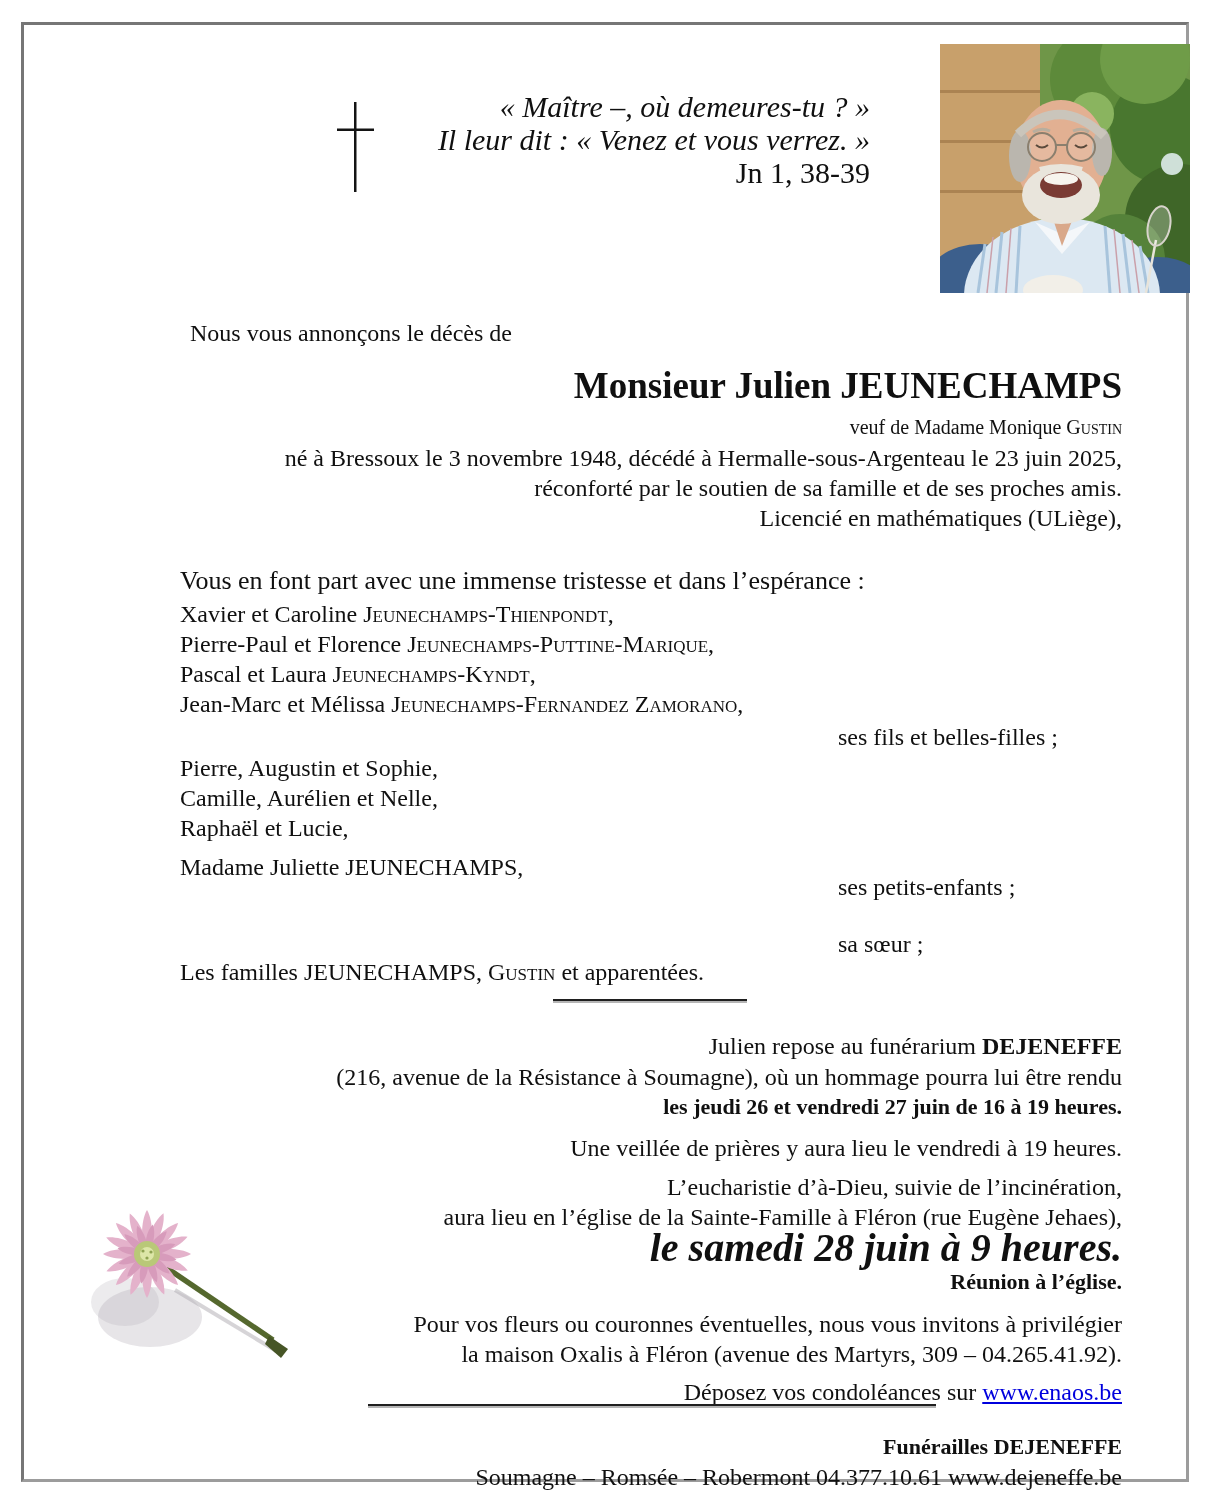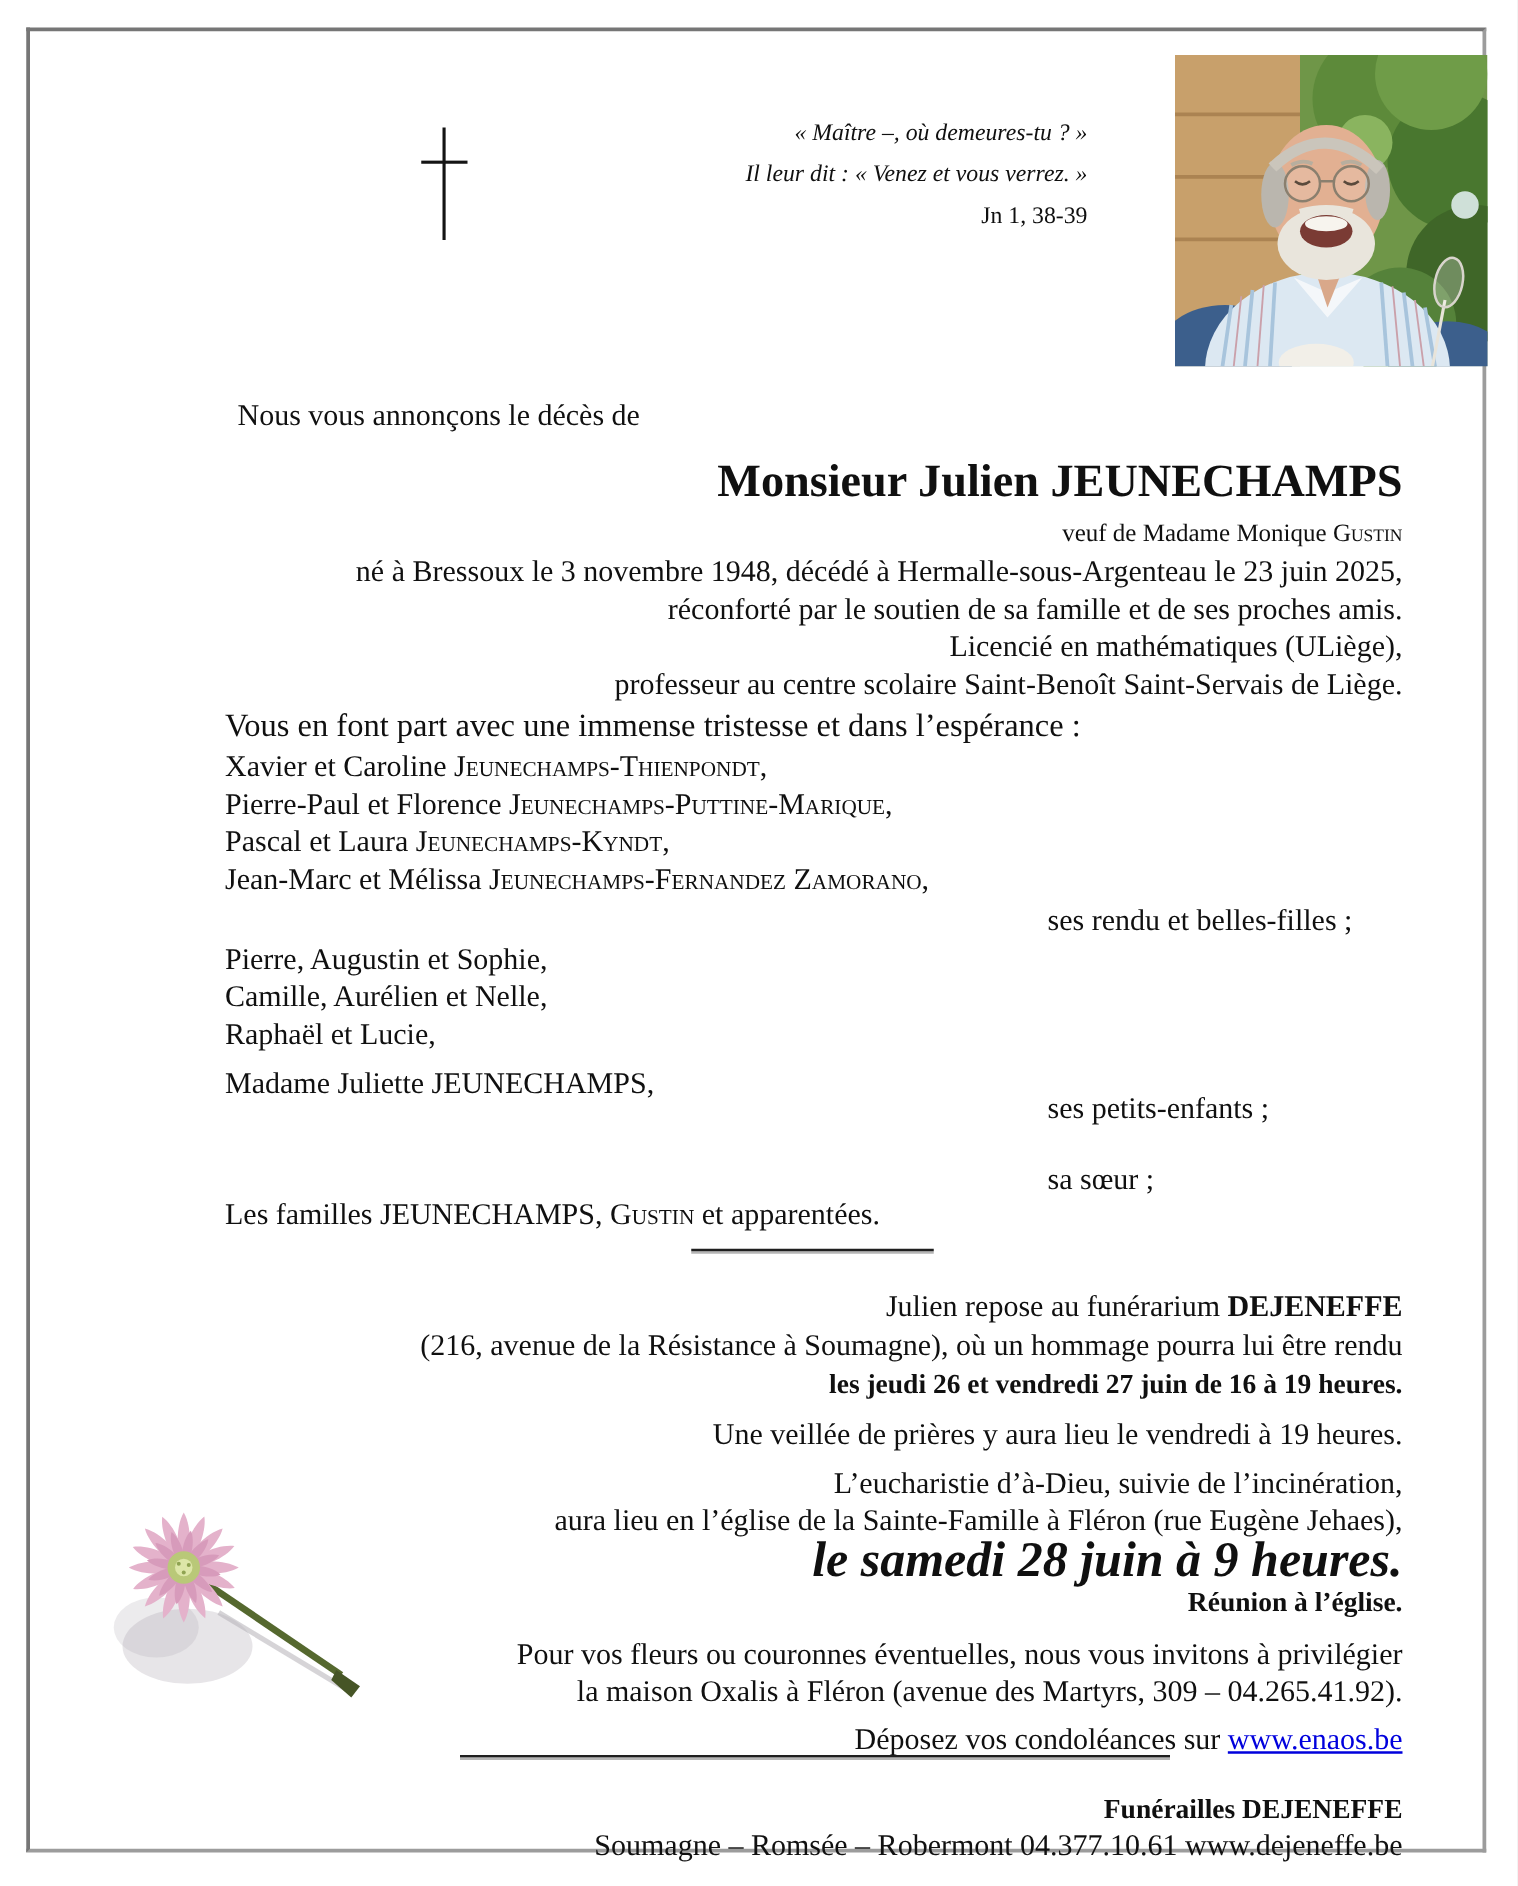--- a/index.html
+++ b/index.html
@@ -24,21 +24,21 @@
     position:absolute;
     left:180px;width:942px;
     font-size:24px;line-height:30px;
     white-space:nowrap;
   }
   .center{text-align:right;margin-top:20px;}
   .quote{
     position:absolute;
     top:90px;right:344px;
     text-align:right;
-    font-size:19px;line-height:33px;
+    font-size:30px;line-height:33px;
     font-style:italic;
     white-space:nowrap;
   }
   .quote .ref{font-style:normal;}
   .deceased{
     top:345px;
     font-size:37px;line-height:42px;
     font-weight:bold;
   }
   .widower{font-size:20px;}
@@ -130,28 +130,27 @@
     <ellipse cx="219" cy="182" rx="11" ry="20" transform="rotate(12 219 182)" fill="#ffffff" fill-opacity="0.25" stroke="#d8d4cc" stroke-width="2"></ellipse>
     <ellipse cx="113" cy="246" rx="30" ry="15" fill="#f2efe8"></ellipse>
   </svg>
 
   <div class="p" style="top:318px;padding-left:10px;">Nous vous annonçons le décès de</div>
   <div class="p center deceased">Monsieur Julien JEUNECHAMPS</div>
   <div class="p center widower" style="top:392px;"><span>veuf de Madame Monique </span><span class="sc">Gustin</span></div>
   <div class="p center" style="top:423px;">né à Bressoux le 3 novembre 1948, décédé à Hermalle-sous-Argenteau le 23 juin 2025,</div>
   <div class="p center" style="top:453px;">réconforté par le soutien de sa famille et de ses proches amis.</div>
   <div class="p center" style="top:483px;">Licencié en mathématiques (ULiège),</div>
-  <div class="p center" style="top:513px;">professeur au centre scolaire Saint-Benoît Saint-Servais de Liège.</div>
 
   <div class="p intro-line" style="top:566px;">Vous en font part avec une immense tristesse et dans l’espérance :</div>
   <div class="p" style="top:599px;"><span>Xavier et Caroline </span><span class="sc">Jeunechamps-Thienpondt,</span></div>
   <div class="p" style="top:629px;"><span>Pierre-Paul et Florence </span><span class="sc">Jeunechamps-Puttine-Marique,</span></div>
   <div class="p" style="top:659px;"><span>Pascal et Laura </span><span class="sc">Jeunechamps-Kyndt,</span></div>
   <div class="p" style="top:689px;"><span>Jean-Marc et Mélissa </span><span class="sc">Jeunechamps-Fernandez Zamorano,</span></div>
-  <div class="p indent" style="top:722px;">ses rendu et belles-filles ;</div>
+  <div class="p indent" style="top:722px;">ses fils et belles-filles ;</div>
 
   <div class="p" style="top:753px;">Pierre, Augustin et Sophie,</div>
   <div class="p" style="top:783px;">Camille, Aurélien et Nelle,</div>
   <div class="p" style="top:813px;">Raphaël et Lucie,</div>
   <div class="p indent" style="top:872px;">ses petits-enfants ;</div>
 
   <div class="p" style="top:852px;">Madame Juliette JEUNECHAMPS,</div>
   <div class="p indent" style="top:929px;">sa sœur ;</div>
   <div class="p" style="top:957px;"><span>Les familles JEUNECHAMPS, </span><span class="sc">Gustin</span><span> et apparentées.</span></div>
 

